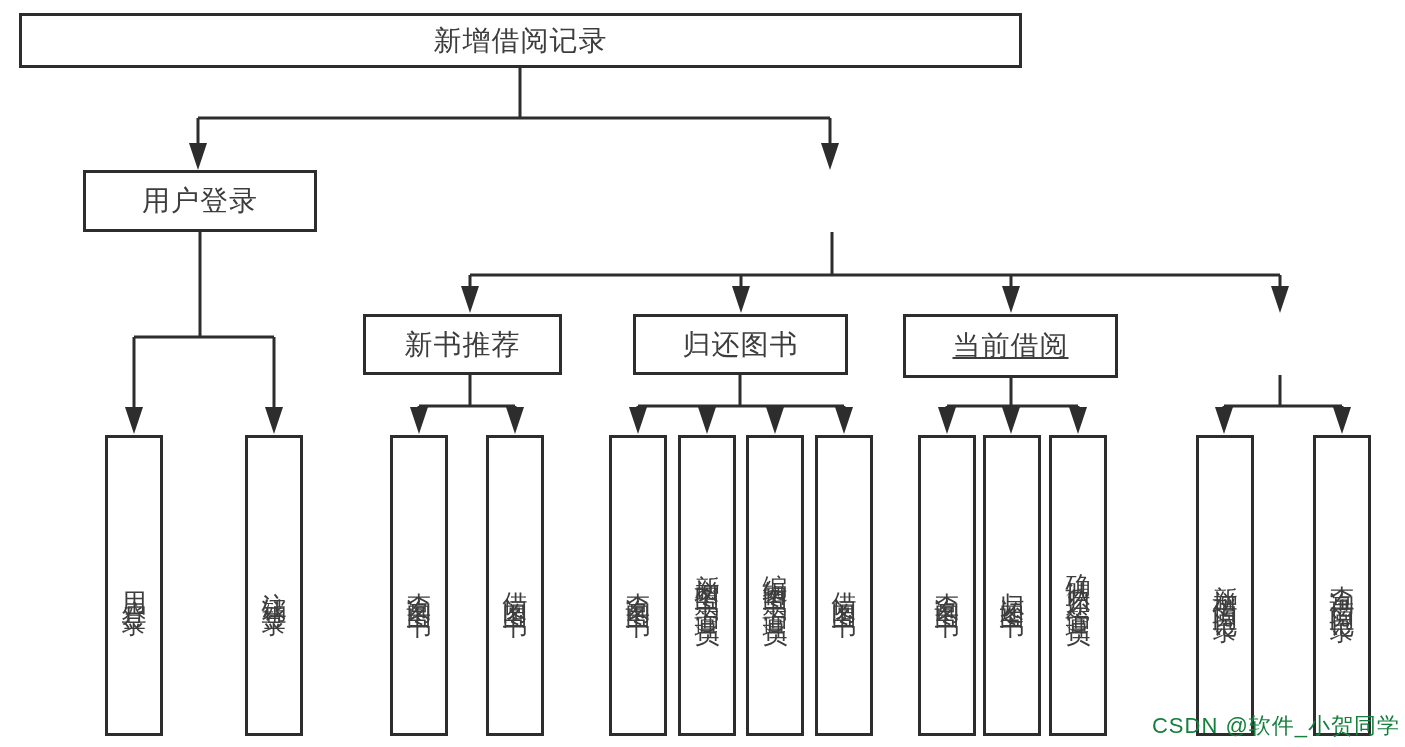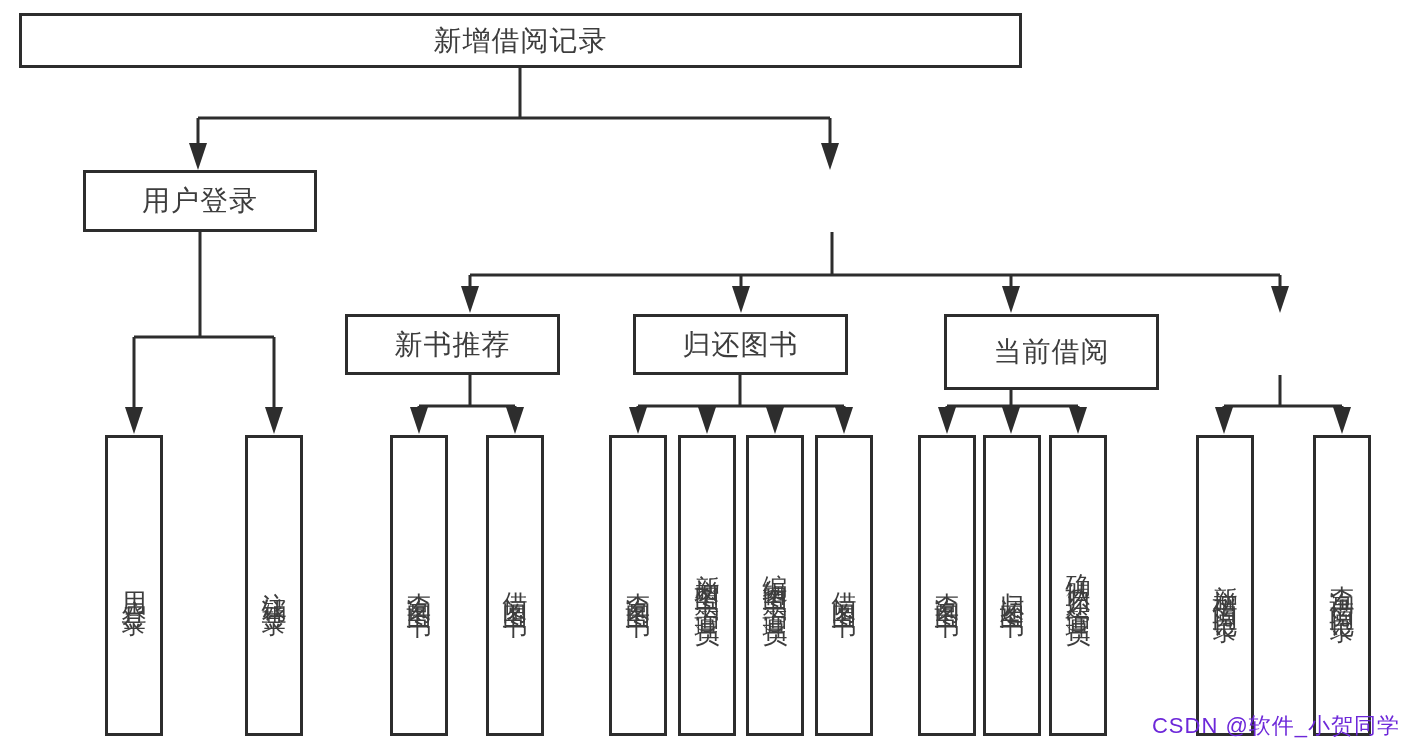--- a/index.html
+++ b/index.html
@@ -39,21 +39,21 @@
     font-size: 25px;
     line-height: 1;
     letter-spacing: 7px;
     white-space: nowrap;
   }
   .watermark {
     position: absolute;
     right: 5px;
     bottom: 6px;
     font-size: 22px;
-    color: #6d28d9;
+    color: #15803d;
     letter-spacing: 1px;
     z-index: 2;
     white-space: nowrap;
   }
 </style>
 </head>
 <body>
 
 <div id="stage">
 
@@ -97,23 +97,23 @@
       <use href="#arr" x="1078" y="434"></use>
       <use href="#arr" x="1224" y="434"></use>
       <use href="#arr" x="1342" y="434"></use>
     </g>
   </svg>
 
   <div class="box hbox" style="left:19px; top:13px; width:1003px; height:55px;">新增借阅记录</div>
 
   <div class="box hbox" style="left:83px; top:170px; width:234px; height:62px;">用户登录</div>
 
-  <div class="box hbox" style="left:345px; top:314px; width:215px; height:61px;">新书推荐</div>
+  <div class="box hbox" style="left:363px; top:314px; width:199px; height:61px;">新书推荐</div>
   <div class="box hbox" style="left:633px; top:314px; width:215px; height:61px;">归还图书</div>
-  <div class="box hbox" style="left:944px; top:314px; width:215px; height:76px;">当前借阅</div>
+  <div class="box hbox" style="left:903px; top:314px; width:215px; height:64px;text-decoration:underline;">当前借阅</div>
 
   <div class="box leaf" style="left:105px; top:435px; width:58px; height:301px;">
       <span>用户登录</span>
     </div>
   <div class="box leaf" style="left:245px; top:435px; width:58px; height:301px;">
       <span>注销登录</span>
     </div>
 
   <div class="box leaf" style="left:390px; top:435px; width:58px; height:301px;">
       <span>查询图书</span>

